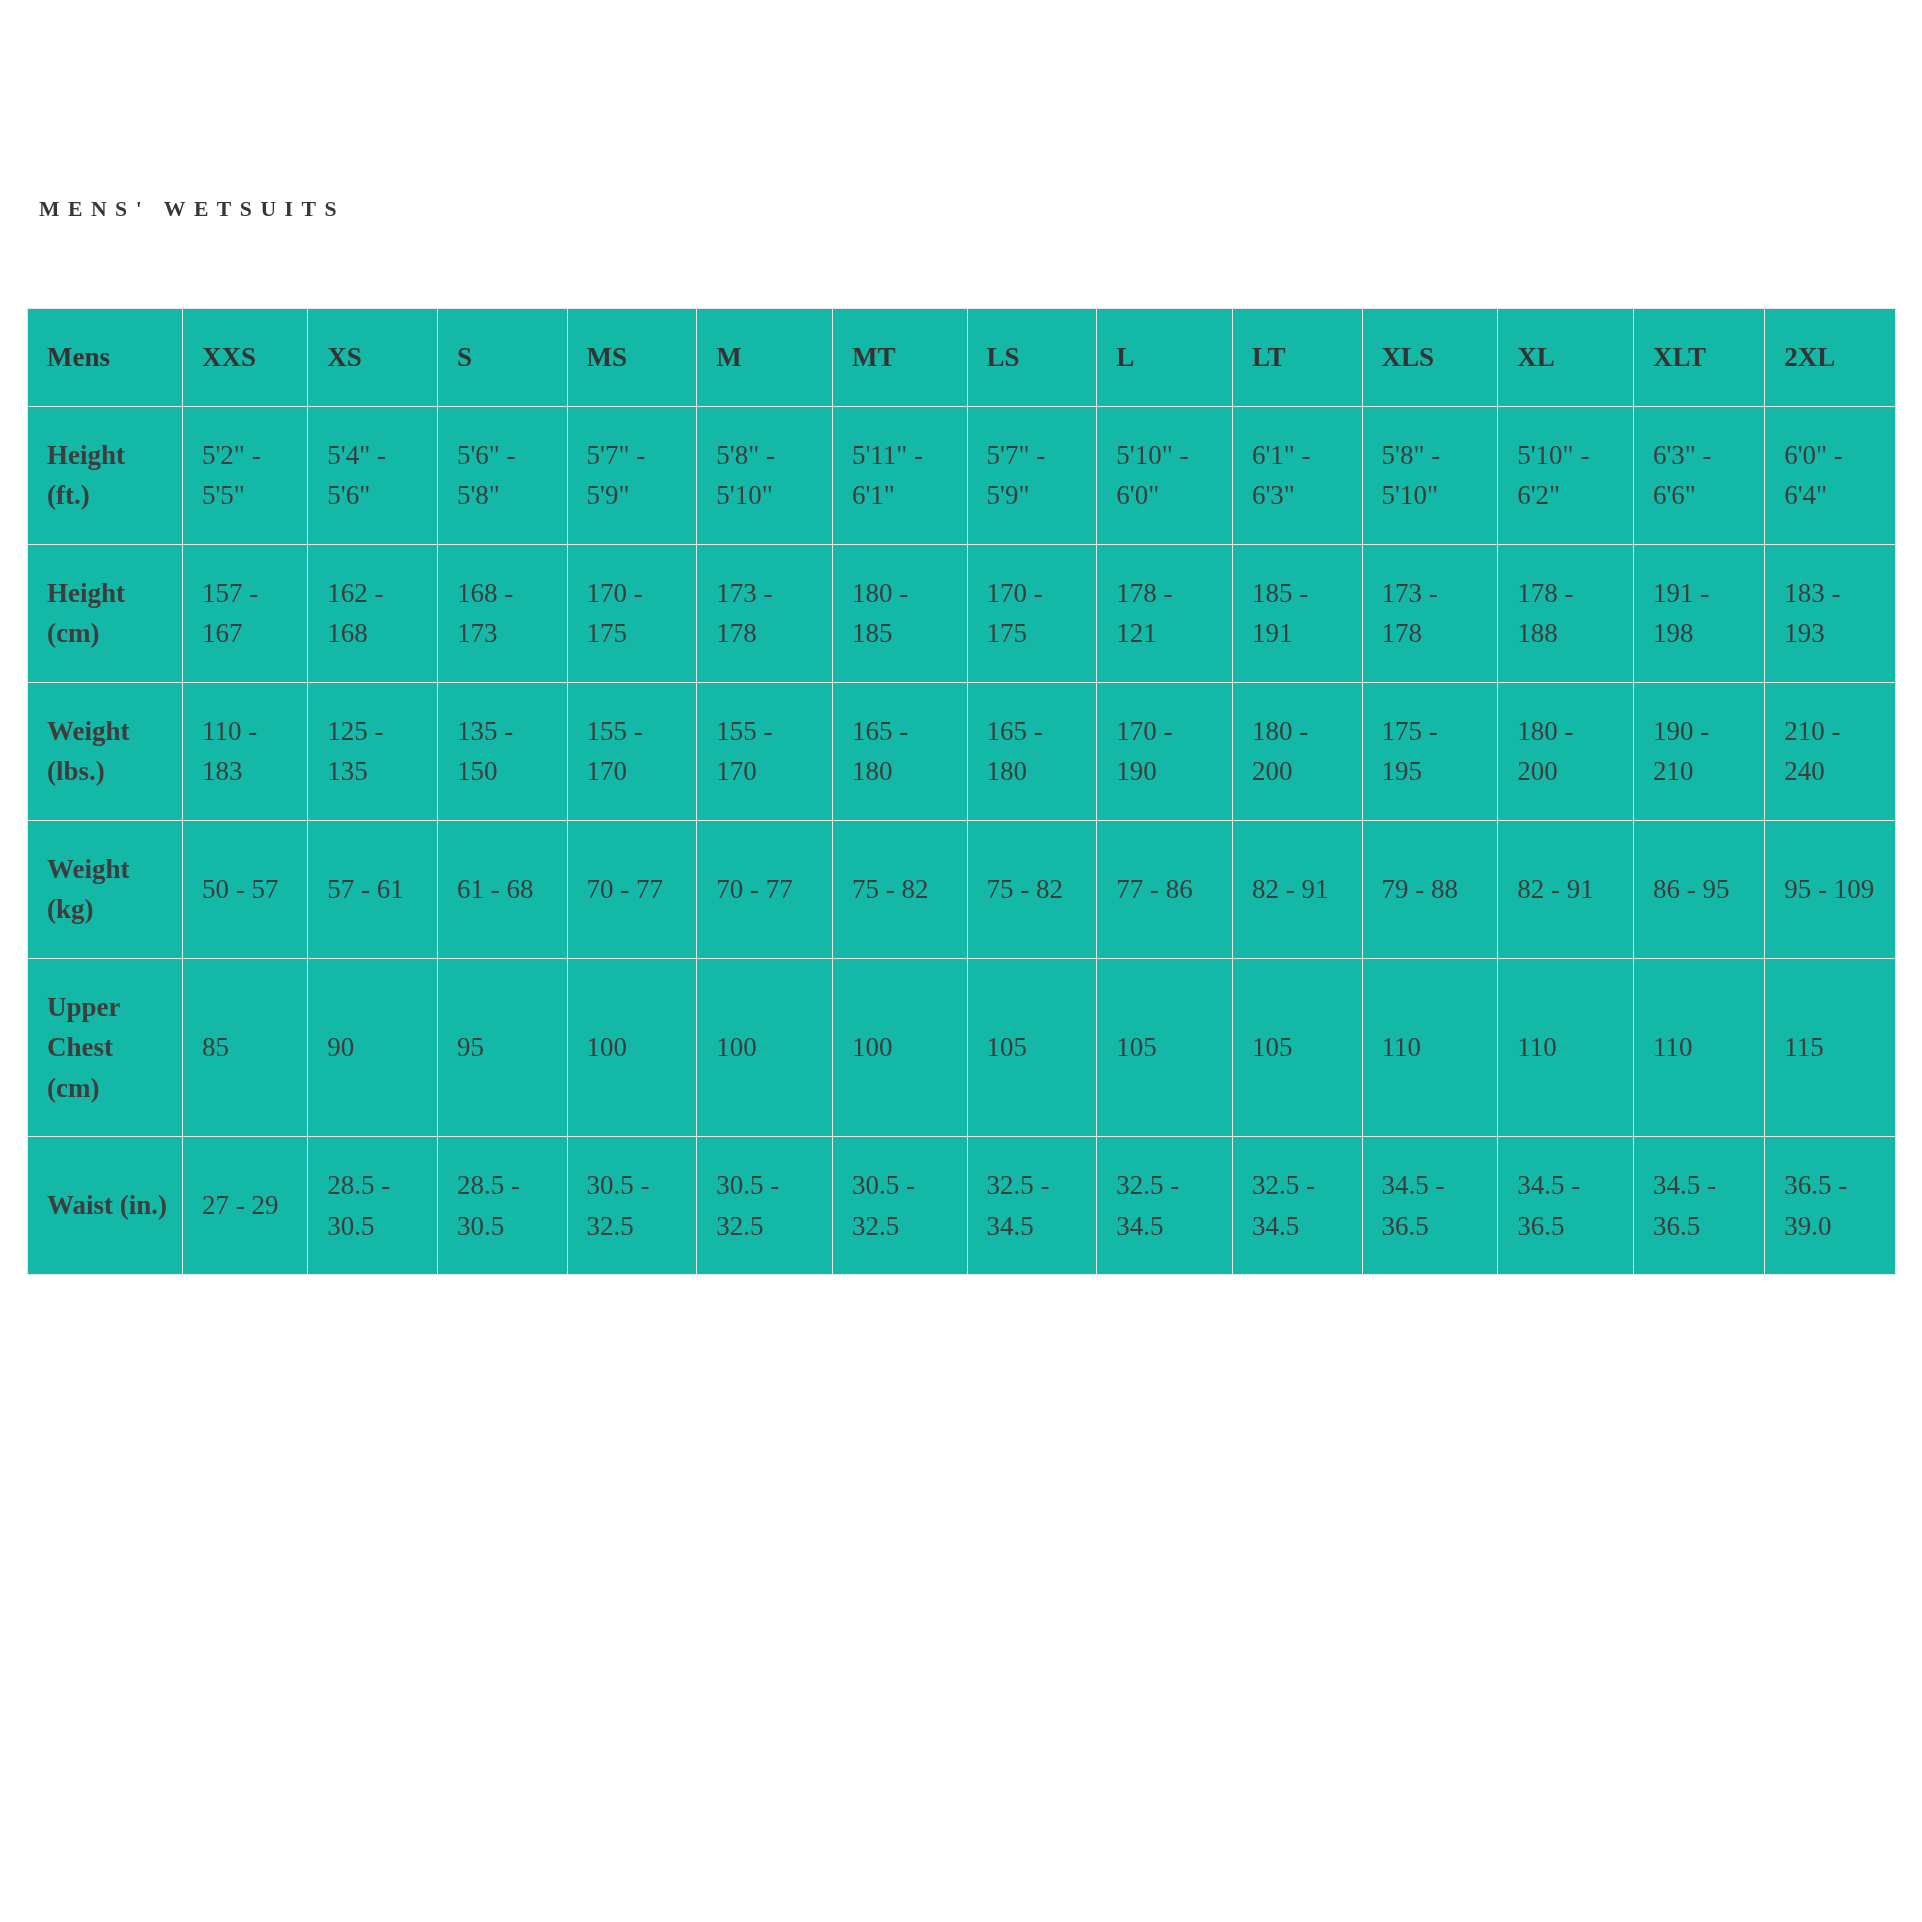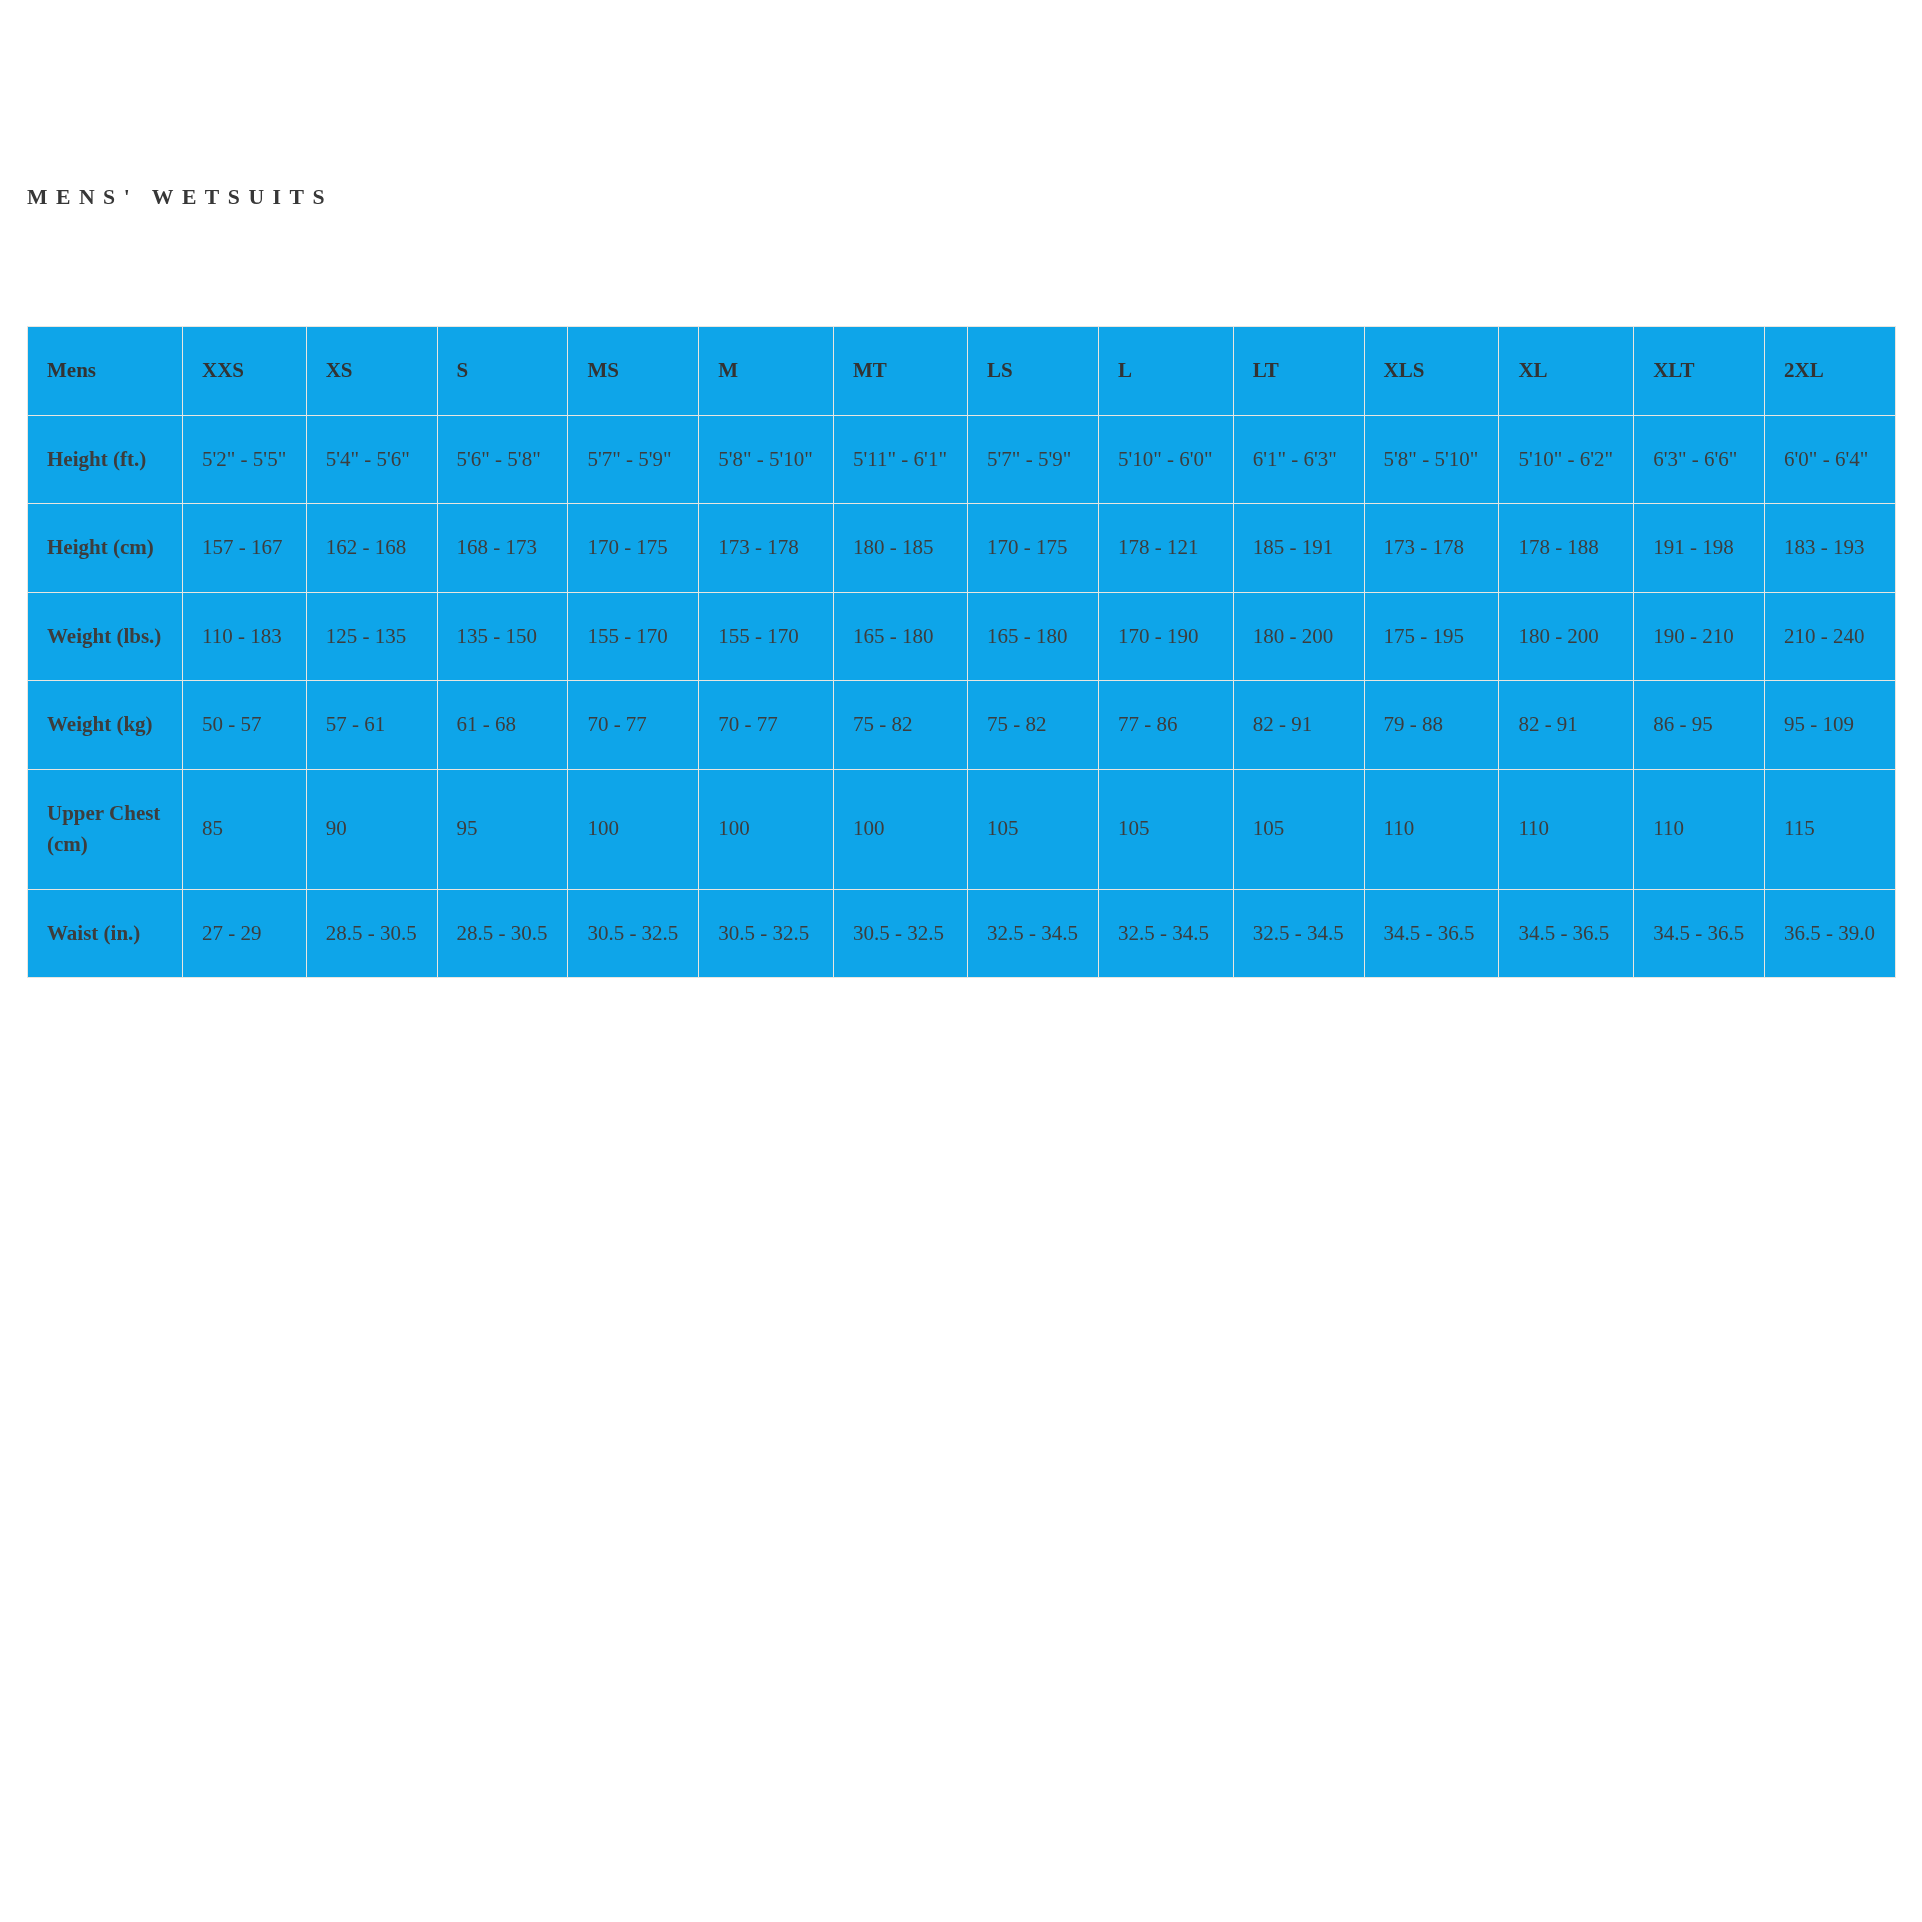--- a/index.html
+++ b/index.html
@@ -11,34 +11,34 @@
     width: 1923px;
     min-height: 1923px;
     font-family: "Liberation Serif", "DejaVu Serif", serif;
     color: #3d3d3d;
     box-sizing: border-box;
   }
   .page {
     padding: 0 27px;
   }
   .section-title {
-    margin: 0;
+    margin: 12px;
     padding-top: 185px;
     font-size: 21.7px;
     font-weight: 700;
     letter-spacing: 8.5px;
     color: #373737;
   }
   table.size-table {
-    margin-top: 116px;
+    margin-top: 86px;
     width: 100%;
     border-collapse: collapse;
     table-layout: auto;
-    font-size: 21px;
-    background: #0ea5e9;
+    font-size: 27px;
+    background: #14b8a6;
   }
   table.size-table th,
   table.size-table td {
     border: 0.9px solid #e8e6e0;
     text-align: left;
     vertical-align: middle;
     padding: 28px 12.2px 28px 19px;
     line-height: 1.5;
     font-weight: 400;
     color: #3d3d3d;

